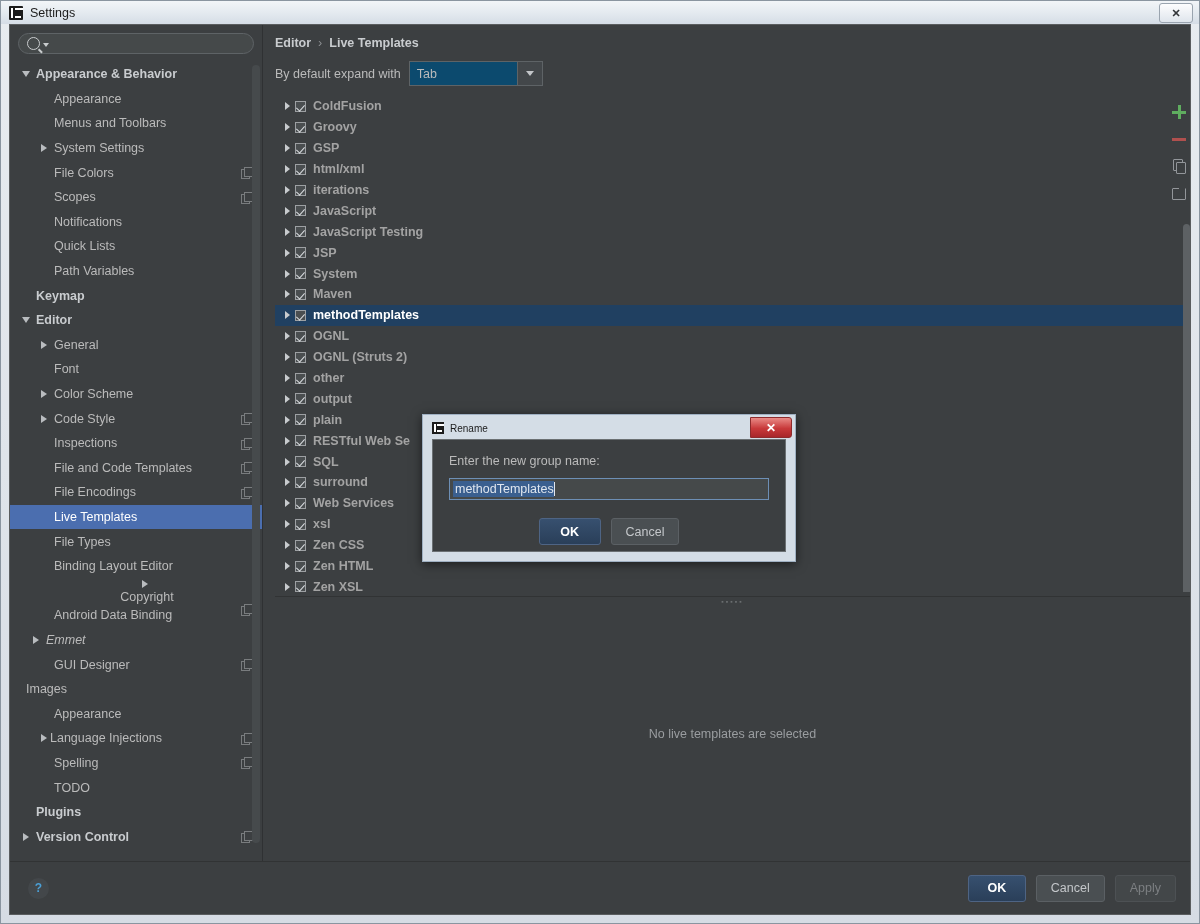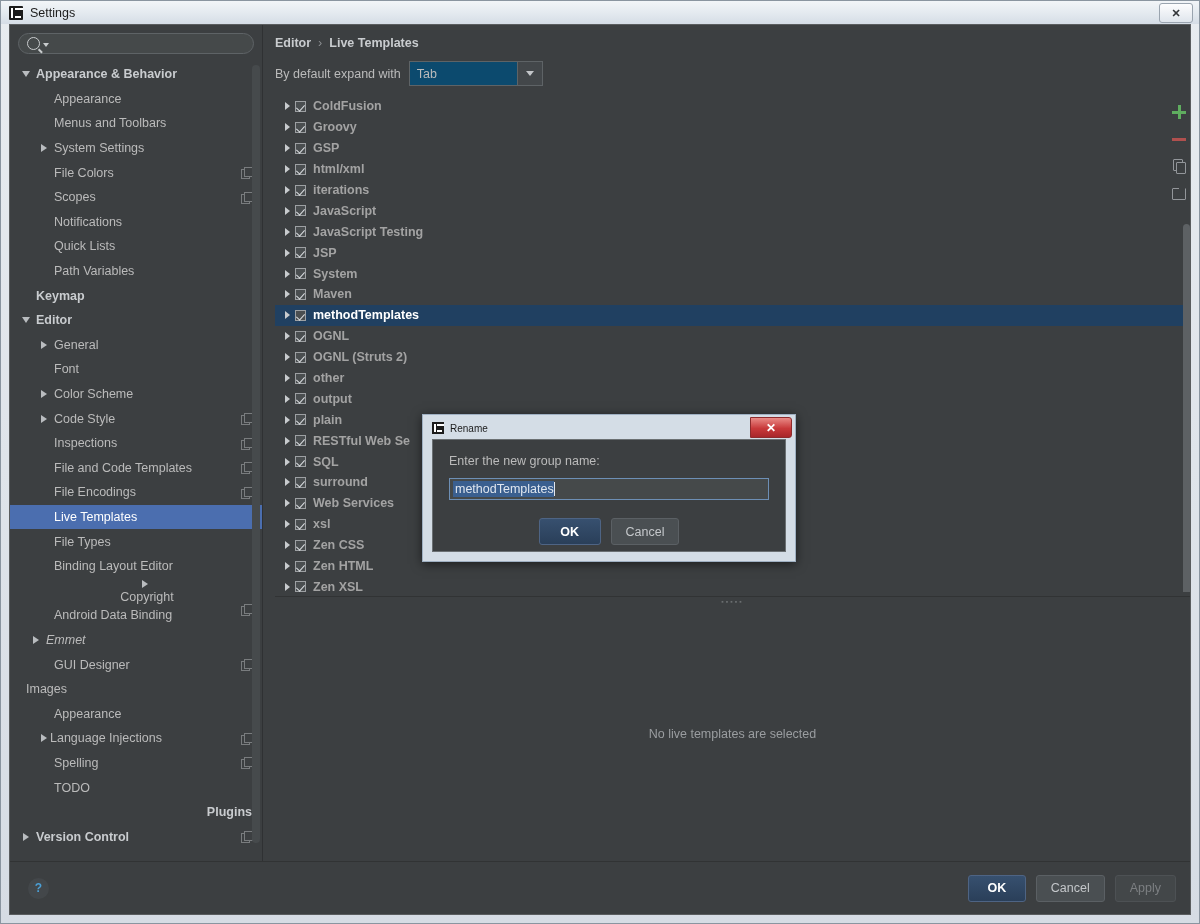--- a/index.html
+++ b/index.html
@@ -465,21 +465,21 @@
             </div>
             <div class="tnode" style="padding-left: 28px;">
               <span class="arrow"></span>
               <span class="tlabel" style="margin-left: 4px;">Spelling</span>
               <span class="badge"></span>
             </div>
             <div class="tnode" style="padding-left: 28px;">
               <span class="arrow"></span>
               <span class="tlabel" style="margin-left: 4px;">TODO</span>
             </div>
-            <div class="tnode bold" style="padding-left: 18px; justify-content: flex-end;">
+            <div class="tnode bold" style="padding-left: 10px;">
               <span class="arrow"></span>
               <span class="tlabel" style="margin-left: 4px;">Plugins</span>
             </div>
             <div class="tnode bold" style="padding-left: 10px;">
               <span class="arrow">
                 <i></i>
               </span>
               <span class="tlabel" style="margin-left: 4px;">Version Control</span>
               <span class="badge"></span>
             </div>

